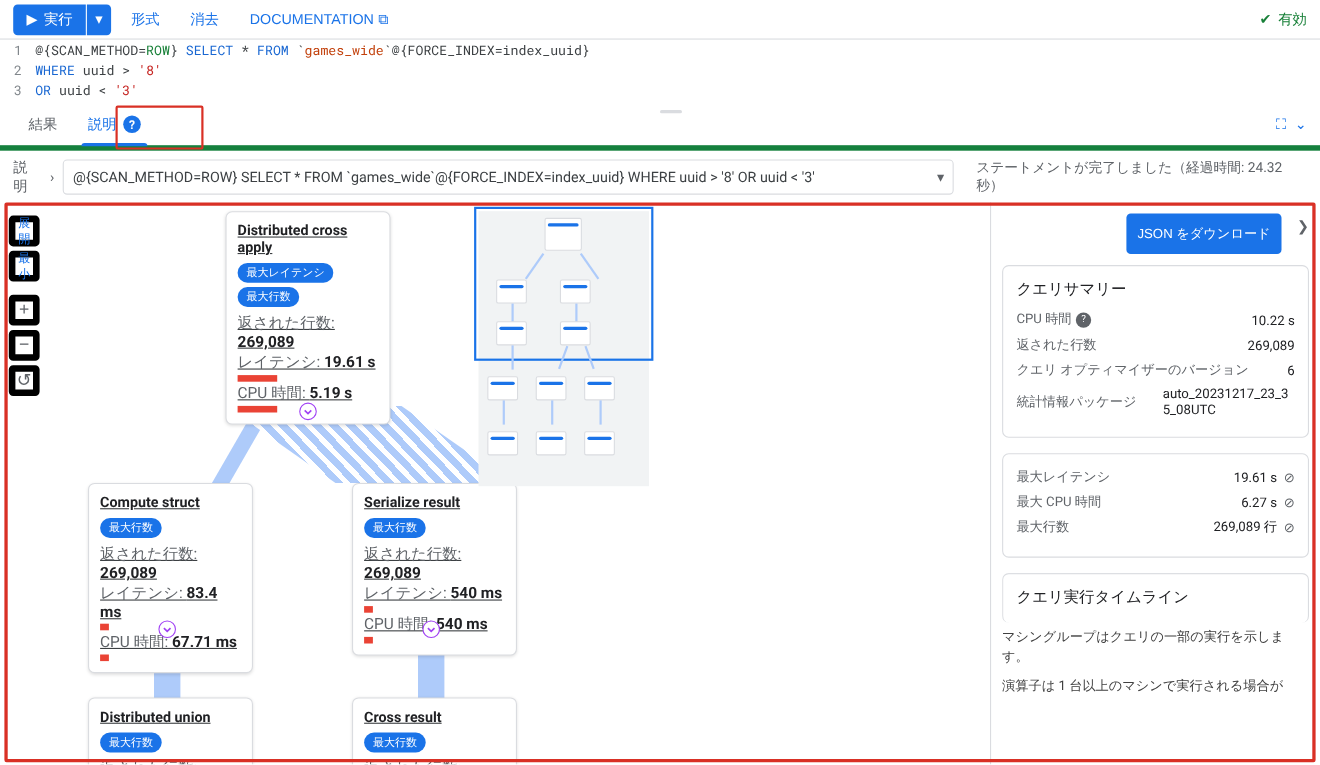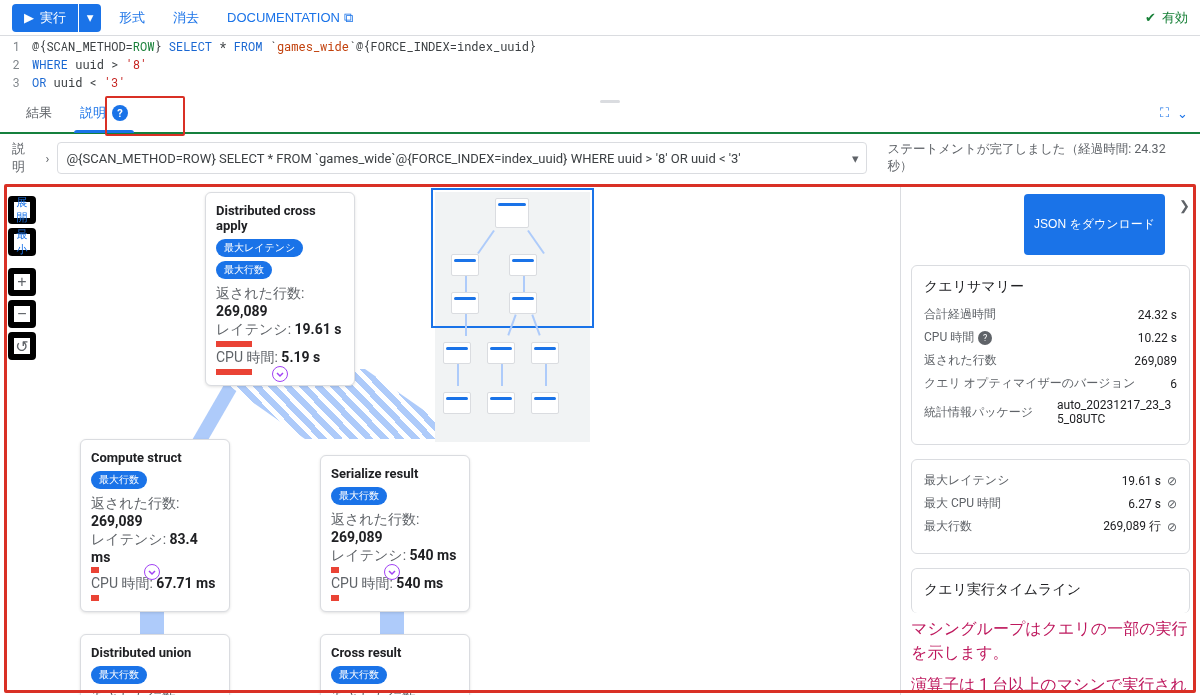--- a/index.html
+++ b/index.html
@@ -10,67 +10,67 @@
 .link-btn { background: none; border: none; color: #1a73e8; font-size: 13px; font-weight: 500; padding: 0 10px; cursor: pointer; display:flex;align-items:center;gap:4px; }
 .status-ok { color: #188038; display:flex; align-items:center; gap:6px; margin-left:auto; font-size:13px; }
 .code-area { padding: 2px 0; font-family: 'Roboto Mono', monospace; font-size: 12px; }
 .code-line { display: flex; height: 18px; }
 .gutter { width: 32px; text-align: right; padding-right: 12px; color: #80868b; font-size: 12px; }
 .code-text { flex: 1; }
 .k-blue { color: #1967d2; }
 .k-olive { color: #c2410c; }
 .k-green { color: #188038; }
 .k-red { color: #c5221f; }
-.tabs { display: flex; align-items: center; border-bottom: 2px solid #15803d; padding: 0 12px; position: relative; }
+.tabs { display: flex; align-items: center; border-bottom: 5px solid #15803d; padding: 0 12px; position: relative; }
 .tab { padding: 10px 14px; font-size: 13px; color: #5f6368; cursor: pointer; display:flex; align-items:center; gap:6px; position: relative; }
 .tab.active { color: #1a73e8; font-weight: 500; }
 .tab.active::after { content:''; position:absolute; left:8px; right:8px; bottom:-1px; height:3px; background:#1a73e8; border-radius:3px 3px 0 0;}
 .help-circle { background:#1a73e8; color:#fff; border-radius:50%; width:16px; height:16px; display:inline-flex;align-items:center;justify-content:center;font-size:11px;font-weight:bold; }
 .tab-highlight { border: 2px solid #d93025; border-radius: 2px; position: absolute; left: 105px; top: 2px; width: 80px; height: 40px; }
 .tabs-right { margin-left: auto; display:flex; align-items:center; gap:8px; }
 .fullscreen-icon,.chevron-right { color:#1a73e8; cursor:pointer; }
 .breadcrumb-row { display:flex; align-items:center; padding: 6px 12px; gap:8px; }
 .breadcrumb-label { font-size:13px; color:#5f6368; }
 .query-select { flex: 0 0 810px; border:1px solid #dadce0; border-radius:4px; height:32px; display:flex; align-items:center; padding:0 8px; font-size:13px; position:relative; cursor:pointer; }
 .query-select .caret { margin-left:auto; color:#5f6368; }
 .status-text { font-size: 12.5px; color:#5f6368; margin-left: 12px; }
 .main-highlight { border: 3px solid #d93025; position: absolute; left: 4px; top: 184px; right: 4px; bottom: 2px; border-radius: 2px; pointer-events: none; z-index: 5; }
 .canvas-area { display:flex; position:absolute; left:0; top:184px; right:0; bottom:0; }
 .graph-pane { flex:1; position:relative; overflow:hidden; }
 .sidebar { width: 300px; display:flex; flex-direction:column; gap:0; overflow:hidden; border-left:1px solid #dadce0; }
 .tool-stack { position:absolute; left:8px; top:12px; display:flex; flex-direction:column; gap:4px; z-index:3; }
 .tool-btn { background:#fff; border:6px solid #000000; border-radius:4px; width:28px; height:28px; display:flex;align-items:center;justify-content:center; color:#1a73e8; font-size:11px; cursor:pointer; }
 .tool-btn.icon { font-size:16px; color:#5f6368; }
-.node-card { position:absolute; background:#fff; border:1px solid #dadce0; border-radius:6px; box-shadow:0 1px 3px rgba(0,0,0,0.12); width:150px; padding:10px 10px; }
+.node-card { position:absolute; background:#fff; border:1px solid #dadce0; border-radius:6px; box-shadow:0 1px 3px rgba(0,0,0,0.12); width:150px; padding:10px 10px;text-decoration:underline; }
 .node-title { font-weight:700; font-size:13px; color:#202124; margin-bottom:6px; }
 .badge { display:inline-block; background:#1a73e8; color:#fff; font-size:10px; font-weight:500; padding:2px 8px; border-radius:10px; margin-right:4px; margin-bottom:4px; }
 .stat-line { font-size:14px; color:#5f6368; margin-top:2px; }
 .stat-line b { color:#202124; font-weight:700; }
 .bar { height:6px; background:#f28b82; margin-top:2px; }
 .bar.red { background:#ea4335; }
 .bar.short { width:8px; }
 .bar.med { width:36px; }
 .connector-down { position:absolute; width:24px; background:#aecbfa; z-index:0; }
 .connector-disc { position:absolute; width:16px; height:16px; background:#fff; border:1px solid #a142f4; border-radius:50%; display:flex;align-items:center;justify-content:center; z-index:2; }
 .connector-disc svg { width:10px; height:10px; }
 .minimap { position:absolute; right:310px; top:8px; width:155px; height:250px; background:#f1f3f4; }
 .minimap-viewport { border:2px solid #1a73e8; position:absolute; left:-4px; top:-4px; right:-4px; height:140px; }
 .mini-node { position:absolute; background:#fff; border:1px solid #dadce0; border-radius:2px; width:28px; height:22px; font-size:3px; }
 .mini-node::before { content:''; display:block; height:3px; background:#1a73e8; border-radius:4px; margin:4px 2px 2px; }
 .mini-line { position:absolute; width:2px; background:#aecbfa; }
-.download-btn { background:#1a73e8; color:#fff; border:none; border-radius:4px; padding:22px 10px; font-size:12px; font-weight:500; cursor:pointer; margin:10px 8px 10px auto; }
+.download-btn { background:#1a73e8; color:#fff; border:none; border-radius:4px; padding:10px 10px; font-size:12px; font-weight:500; cursor:pointer; margin:10px 8px 10px auto; }
 .dl-row { display:flex; align-items:flex-start; }
 .side-chevron { color:#5f6368; cursor:pointer; margin:14px 10px 0 6px; }
 .panel { border:1px solid #dadce0; border-radius:6px; margin:0 10px 14px; padding:12px; }
 .panel h3 { font-size:14px; font-weight:500; color:#202124; margin-bottom:10px; }
 .kv { display:flex; font-size:12px; margin-bottom:6px; }
 .kv .k { flex:1; color:#5f6368; display:flex; align-items:center; gap:4px; }
 .kv .v { color:#202124; display:flex; align-items:center; gap:6px; }
 .link-ico { color:#5f6368; }
-.timeline-desc { font-size:16px; color:#be185d; margin:4px 10px; line-height:1.5; }
+.timeline-desc { font-size:12px; color:#404040; margin:4px 10px; line-height:1.5; }
 .help-q { width:14px; height:14px; border-radius:50%; background:#5f6368; color:#fff; font-size:9px; display:inline-flex; align-items:center; justify-content:center; }
 .grab-handle { position:absolute; left:50%; top:100px; width:20px; height:3px; background:#dadce0; border-radius:2px; }
 
 .diag-conn { position:absolute; background: repeating-linear-gradient(115deg, #aecbfa 0 8px, #fff 8px 14px); z-index:0; }
 </style>
 </head>
 <body>
 
 <div class="toolbar">
   <button class="run-btn">
@@ -172,21 +172,21 @@
       <div class="bar red short"></div>
       <div class="stat-line"><span>CPU 時間: </span><b>67.71 ms</b></div>
       <div class="bar red short"></div>
     </div>
     <div class="connector-disc" style="left:144px; top:380px;">
         <svg viewBox="0 0 10 10">
           <path d="M2 4 L5 7 L8 4" stroke="#a142f4" stroke-width="1.5" fill="none"></path>
         </svg>
       </div>
 
-    <div class="node-card" style="left:320px; top:255px;margin-top:16px;">
+    <div class="node-card" style="left:320px; top:255px;">
       <div class="node-title">Serialize result</div>
       <span class="badge">最大行数</span>
       <div class="stat-line"><span>返された行数: </span><b>269,089</b></div>
       <div class="stat-line"><span>レイテンシ: </span><b>540 ms</b></div>
       <div class="bar red short"></div>
       <div class="stat-line"><span>CPU 時間: </span><b>540 ms</b></div>
       <div class="bar red short"></div>
     </div>
     <div class="connector-disc" style="left:384px; top:380px;">
         <svg viewBox="0 0 10 10">
@@ -234,24 +234,20 @@
 
   <div class="sidebar">
     <div class="dl-row">
       <button class="download-btn">JSON をダウンロード</button>
       <span class="side-chevron">❯</span>
     </div>
 
     <div class="panel">
       <h3>クエリサマリー</h3>
       <div class="kv">
-          <div class="k">合計経過時間</div>
-          <div class="v">24.32 s</div>
-        </div>
-      <div class="kv">
           <div class="k">
             <span>CPU 時間</span> 
             <span class="help-q">?</span>
           </div>
           <div class="v">10.22 s</div>
         </div>
       <div class="kv">
           <div class="k">返された行数</div>
           <div class="v">269,089</div>
         </div>

